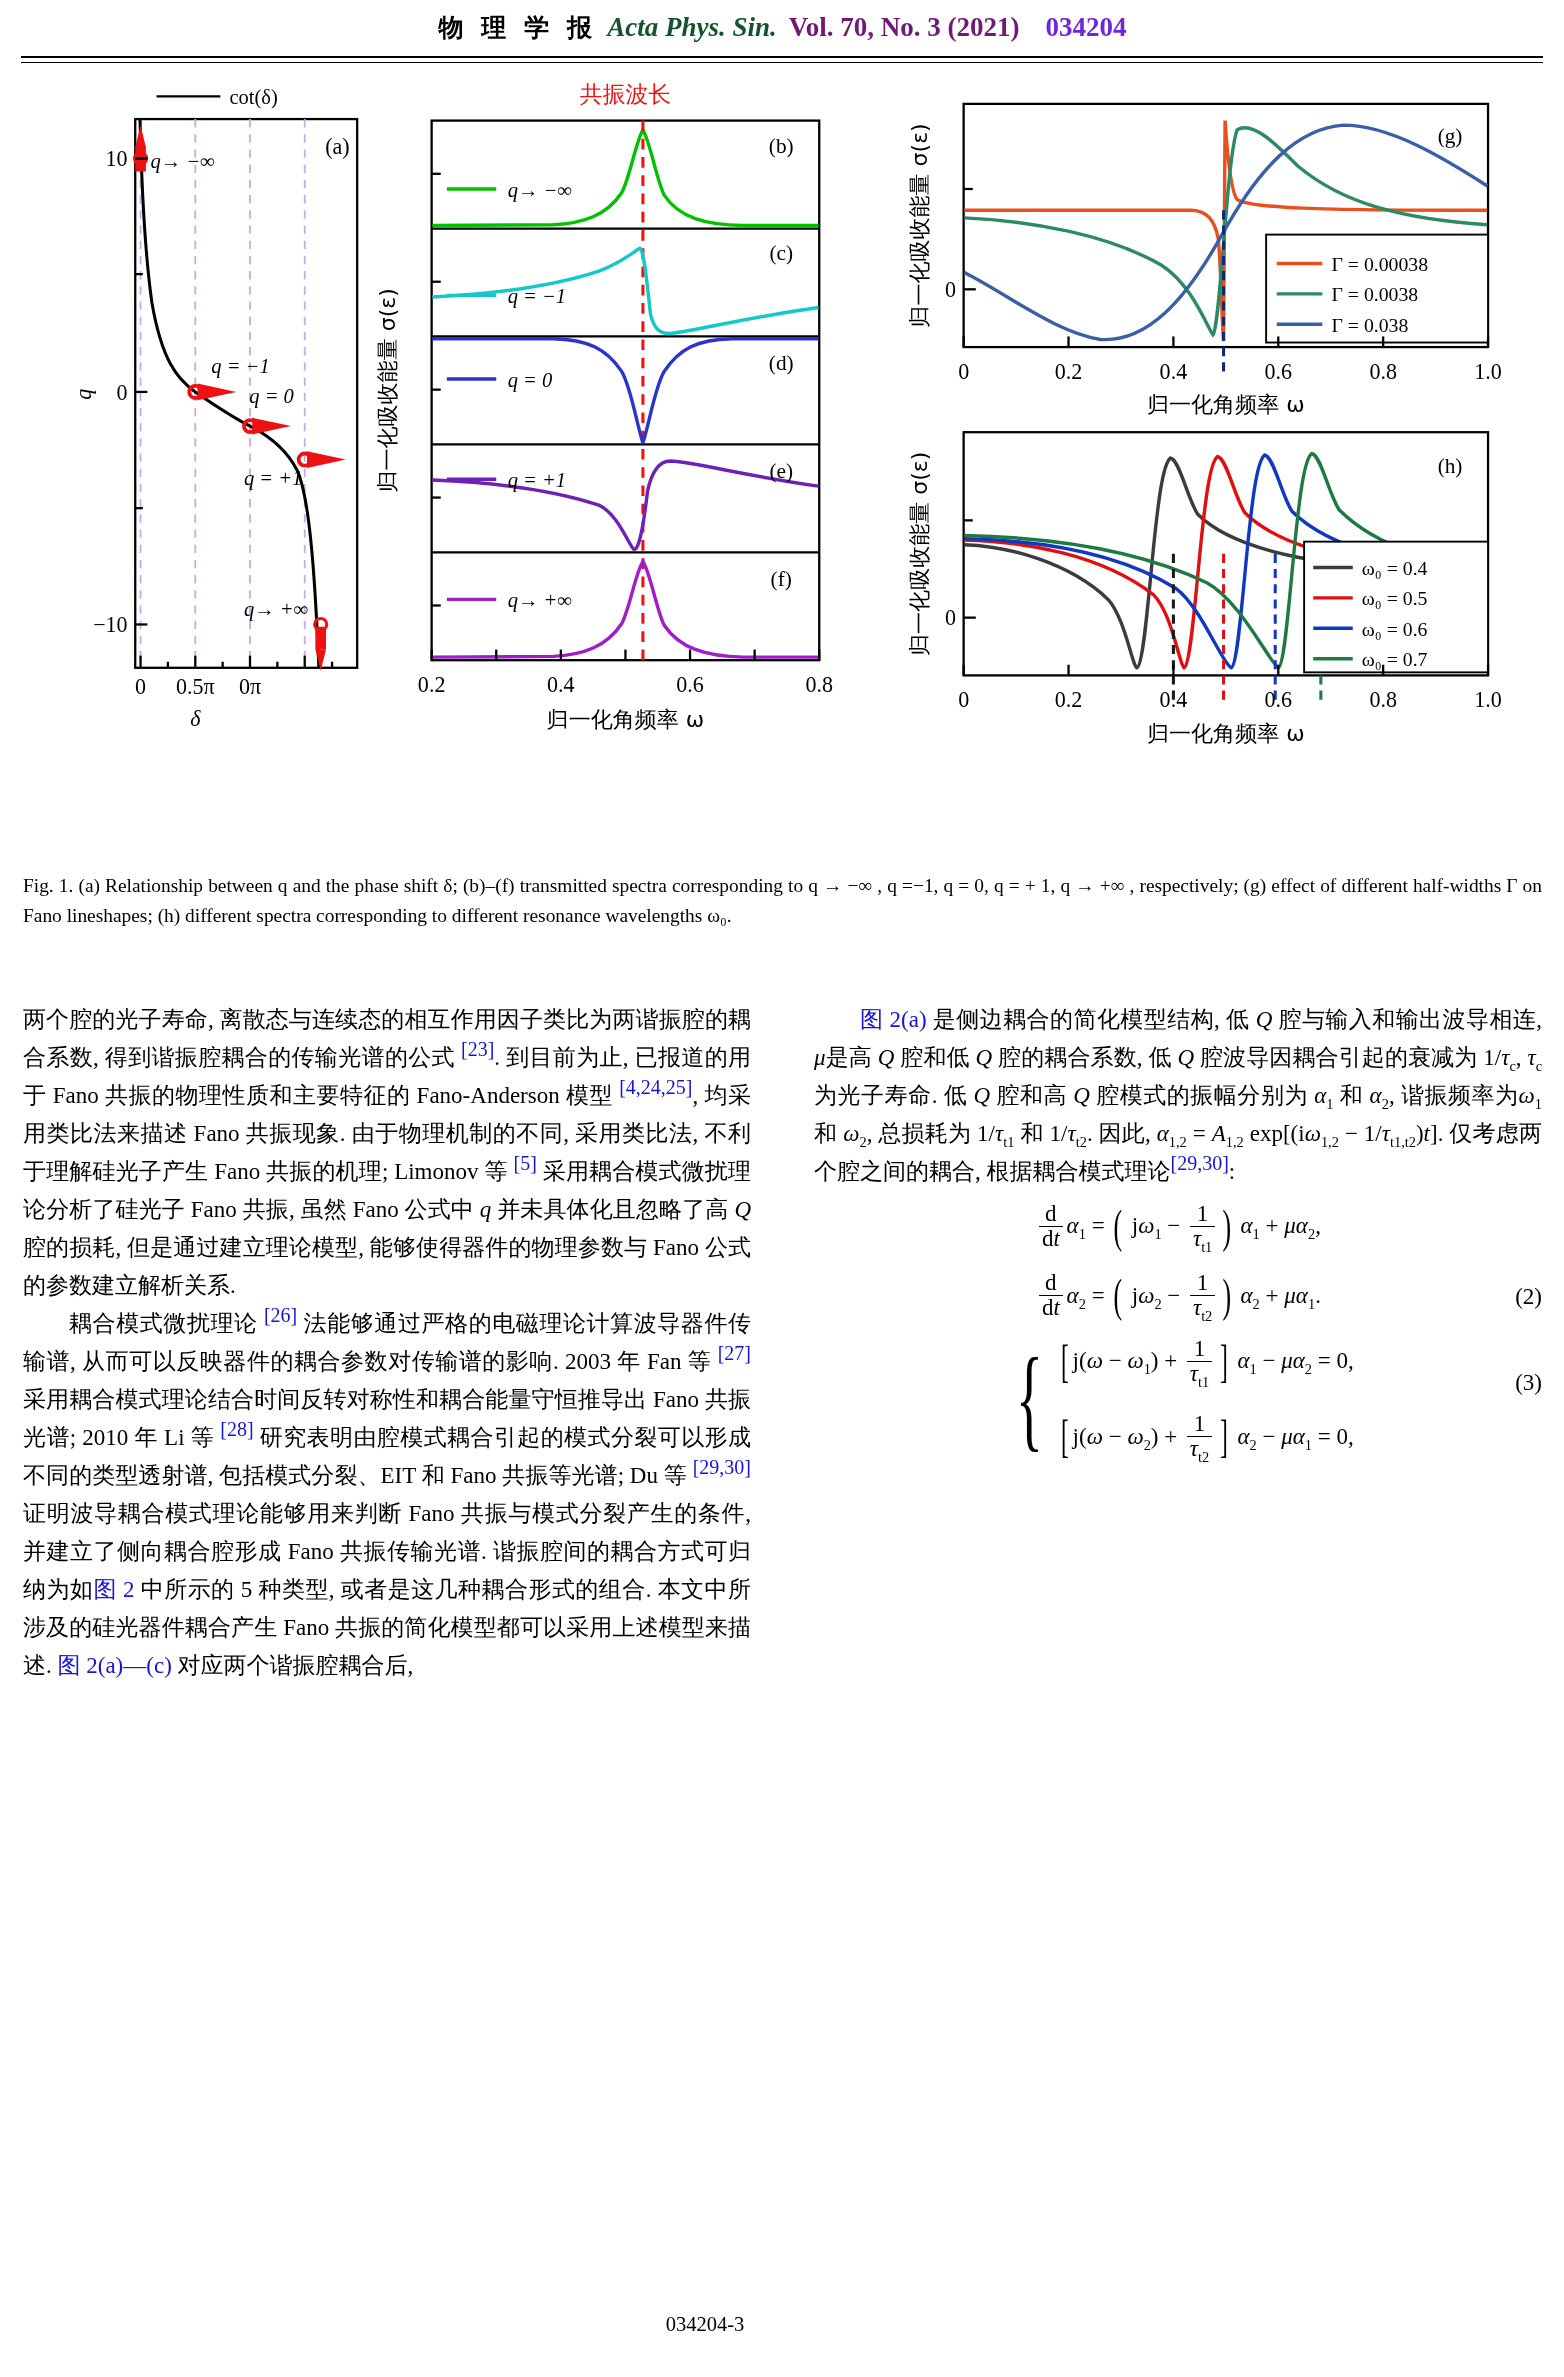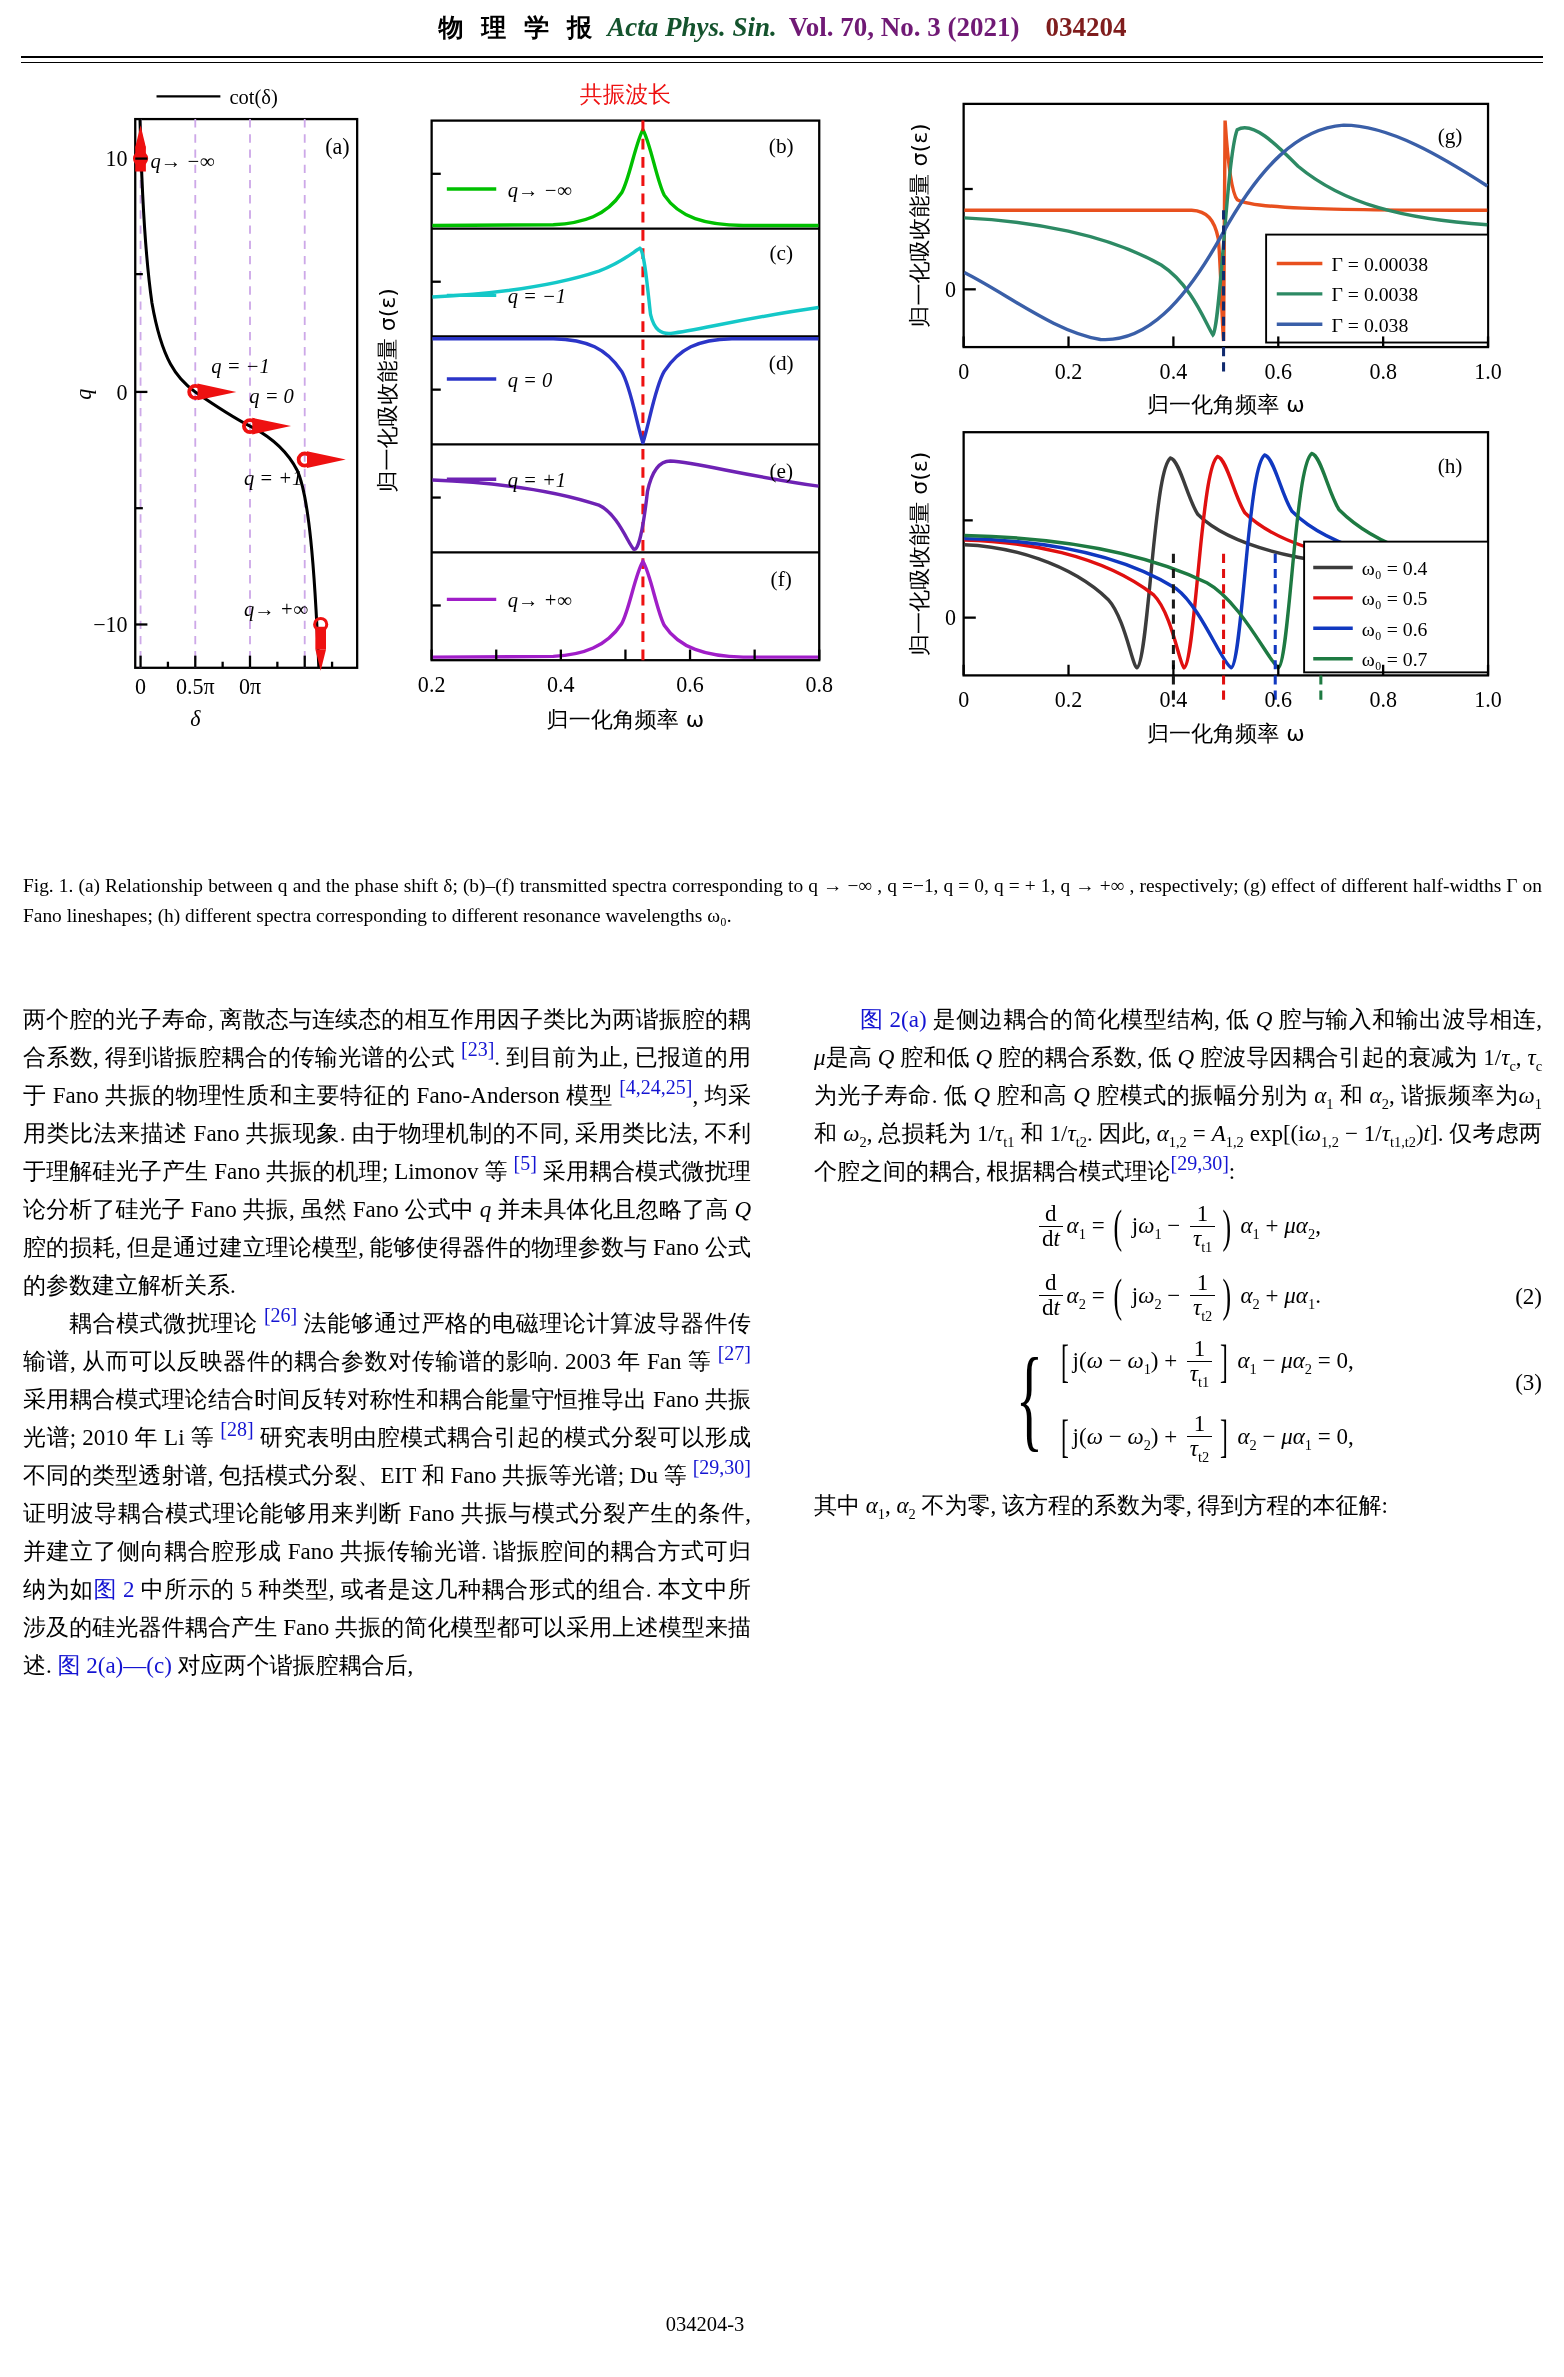--- a/index.html
+++ b/index.html
@@ -12,21 +12,21 @@
 
   
   .runhead{
     position:absolute;left:0;top:10.6px;width:1565px;text-align:center;
     font-size:27px;letter-spacing:0px;white-space:nowrap;
   }
   .runhead .cn{color:#000000;font-weight:bold;letter-spacing:4.6px;
       font-family:"DejaVu Sans","Liberation Sans",sans-serif;font-size:25px;}
   .runhead .journal{color:#14532d;font-weight:bold;font-style:italic;margin-left:10.6px;}
   .runhead .vol{color:#701a75;font-weight:bold;margin-left:12px;}
-  .runhead .art{color:#7f1d1d;font-weight:bold;margin-left:26px;}
+  .runhead .art{color:#6d28d9;font-weight:bold;margin-left:26px;}
   .rule{
     position:absolute;left:21px;top:56px;width:1522px;height:0;
     border-top:2.3px solid #000;border-bottom:0.8px solid #000;height:3.8px;
   }
 
   
   .figure{position:absolute;left:21px;top:75px;width:1522px;height:684px;}
 
   svg.fig{display:block;}
 
@@ -455,21 +455,20 @@
                 <span class="den"><i class="m">τ</i><sub>t2</sub></span>
               </span>
             <span class="brk">]</span>
             <span>&nbsp;<i class="m">α</i><sub>2</sub> − <i class="m">μα</i><sub>1</sub> = 0,</span>
           </div>
         </div>
       </div>
       <span class="eqnum" style="bottom:59px;">(3)</span>
     </div>
 
-    <p style="margin-top:26px;">其中 <i class="m">α</i><sub>1</sub>, <i class="m">α</i><sub>2</sub> 不为零, 该方程的系数为零, 得到方程的本征解:</p>
   </div>
 
   <div class="footer">
     <span>034204-3</span>
   </div>
 
 </div>
 
 
 </body></html>

